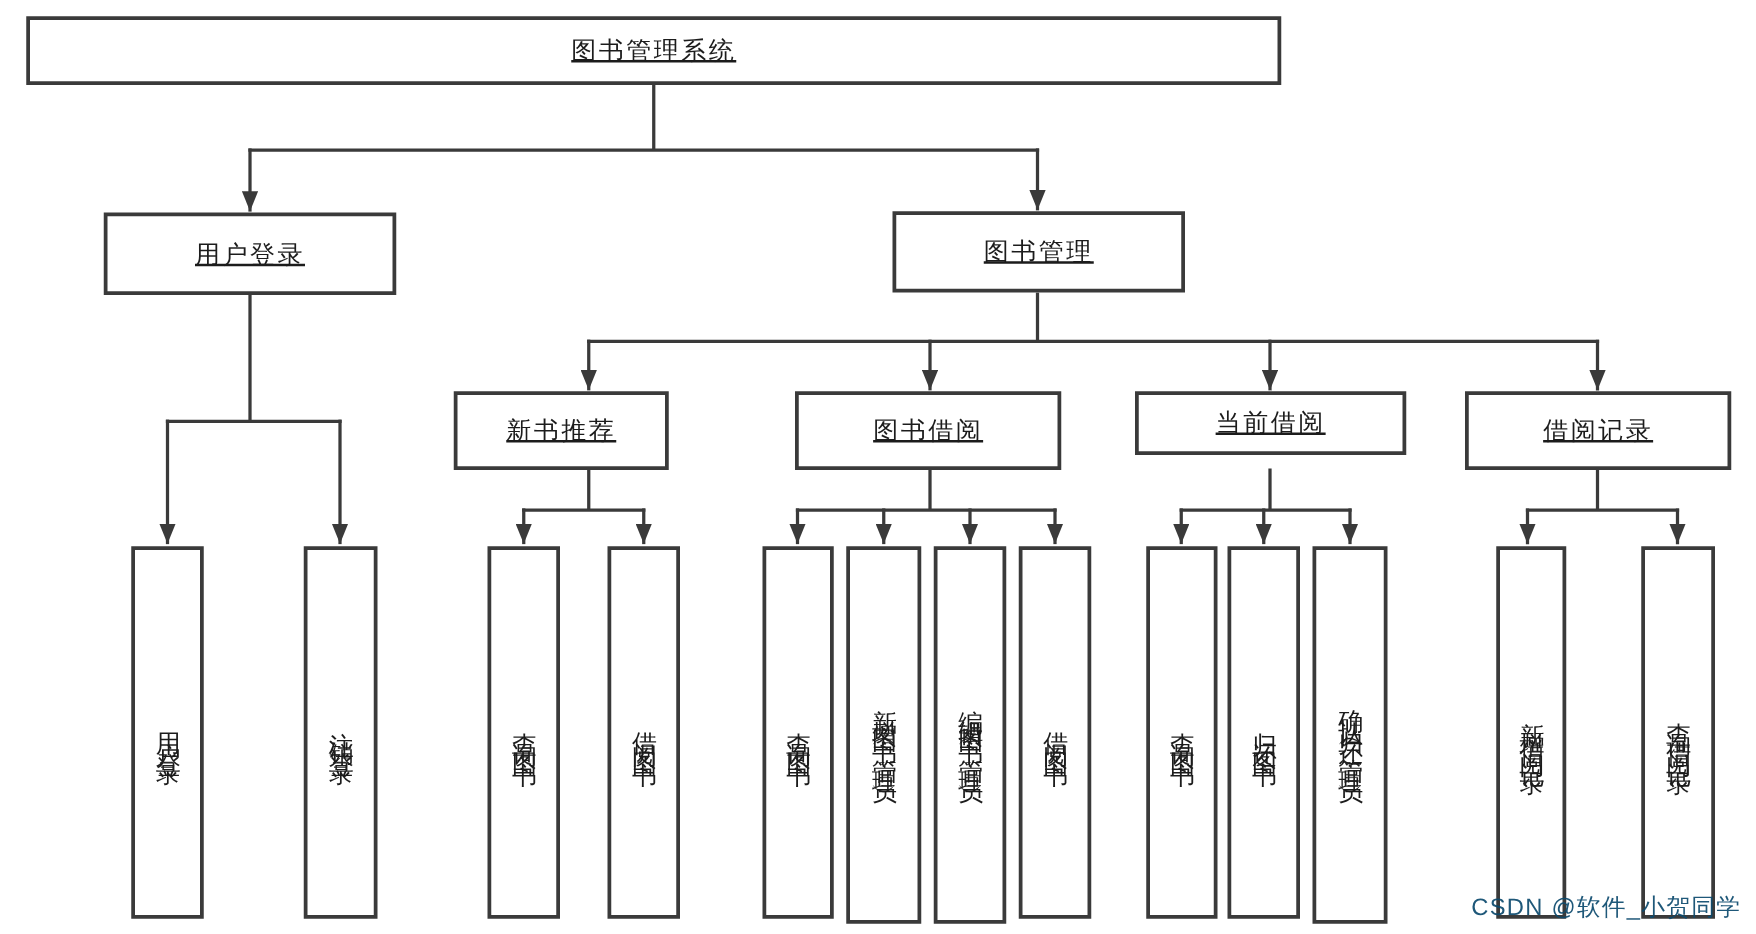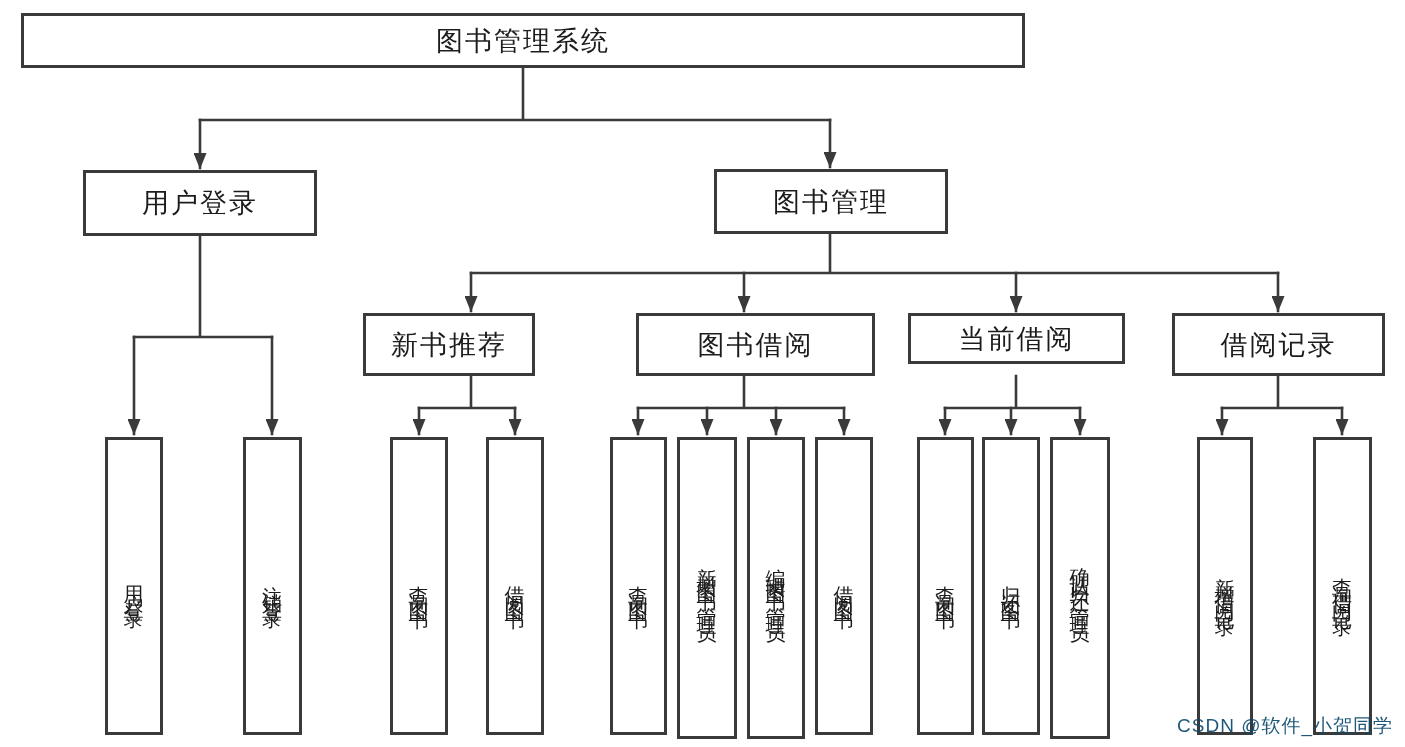--- a/index.html
+++ b/index.html
@@ -5,31 +5,31 @@
   html,body{margin:0;padding:0;background:#ffffff;}
   .stage{
     position:relative;width:1405px;height:747px;background:#ffffff;overflow:hidden;
     font-family:"Liberation Sans","DejaVu Sans",sans-serif;
   }
   .stage svg{position:absolute;left:0;top:0;}
   .box{
     position:absolute;background:#ffffff;border:3px solid #3a3a3a;box-sizing:border-box;
     display:flex;align-items:center;justify-content:center;color:#1c1c1c;
   }
-  .box.h span{font-size:27px;letter-spacing:2px;white-space:nowrap;}
+  .box.h span{font-size:20px;letter-spacing:2px;white-space:nowrap;text-decoration:underline;}
   .box.v span{
     writing-mode:vertical-rl;text-orientation:mixed;
     font-size:20px;line-height:1;letter-spacing:8px;white-space:nowrap;
   }
   
   .n-root{left:21px;top:13px;width:1004px;height:55px;}
   .n-ul  {left:83px;top:170px;width:234px;height:66px;}
   .n-bm  {left:714px;top:169px;width:234px;height:65px;}
   .n-nb  {left:363px;top:313px;width:172px;height:63px;}
-  .n-bb  {left:636px;top:313px;width:239px;height:63px;}
+  .n-bb  {left:636px;top:313px;width:213px;height:63px;}
   .n-cb  {left:908px;top:313px;width:217px;height:51px;}
   .n-br  {left:1172px;top:313px;width:213px;height:63px;}
   .n-ull {left:105px;top:437px;width:58px;height:298px;}
   .n-ll  {left:243px;top:437px;width:59px;height:298px;}
   .n-qb1 {left:390px;top:437px;width:58px;height:298px;}
   .n-bb1 {left:486px;top:437px;width:58px;height:298px;}
   .n-qb2 {left:610px;top:437px;width:57px;height:298px;}
   .n-ab  {left:677px;top:437px;width:60px;height:302px;}
   .n-eb  {left:747px;top:437px;width:58px;height:302px;}
   .n-bb2 {left:815px;top:437px;width:58px;height:298px;}

